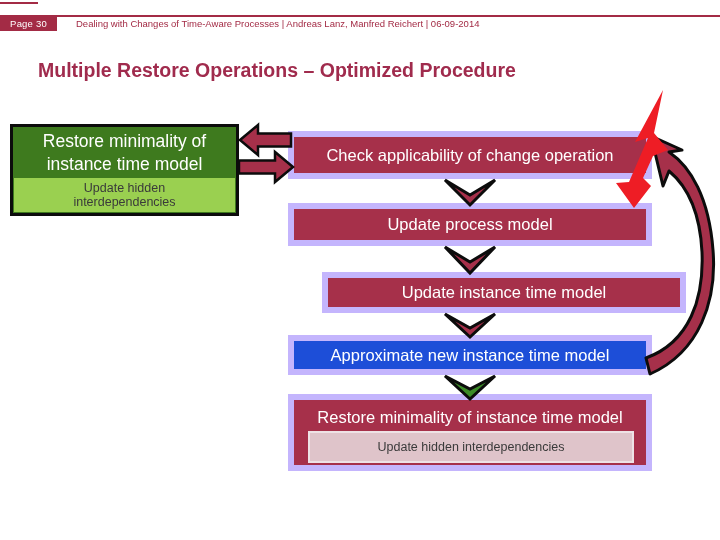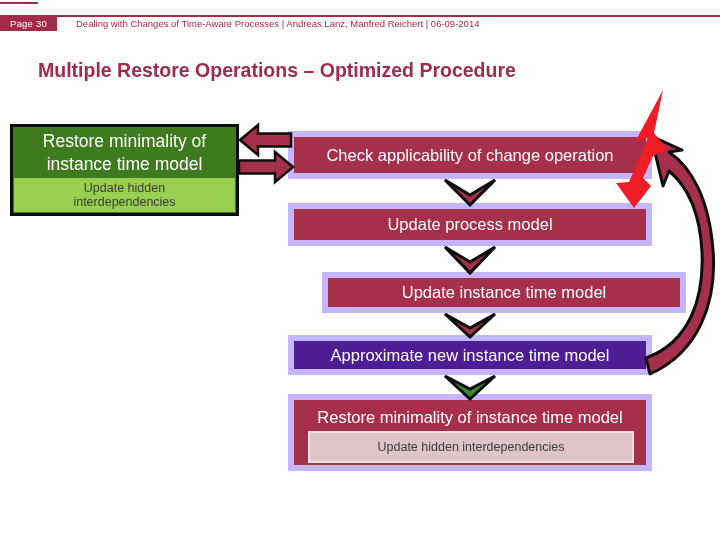--- a/index.html
+++ b/index.html
@@ -30,21 +30,21 @@
     white-space:nowrap;
   }
 
   
   .box{
     position:absolute;border:6px solid #c4b5fd;box-sizing:border-box;
     display:flex;align-items:center;justify-content:center;text-align:center;
     color:#ffffff;
   }
   .claret{background:#A6304A;}
-  .green-mid{background:#4c1d95;}
+  .green-mid{background:#1d4ed8;}
 
   
   .left-box{
     left:10px;top:124px;width:229px;height:92px;background:#3E7A1E;
     border:3px solid #0c0c0c;box-sizing:border-box;position:absolute;
   }
   .left-box-label{
     position:absolute;left:0;right:0;top:3px;text-align:center;
     color:#fff;font-size:17.5px;line-height:23px;
   }

